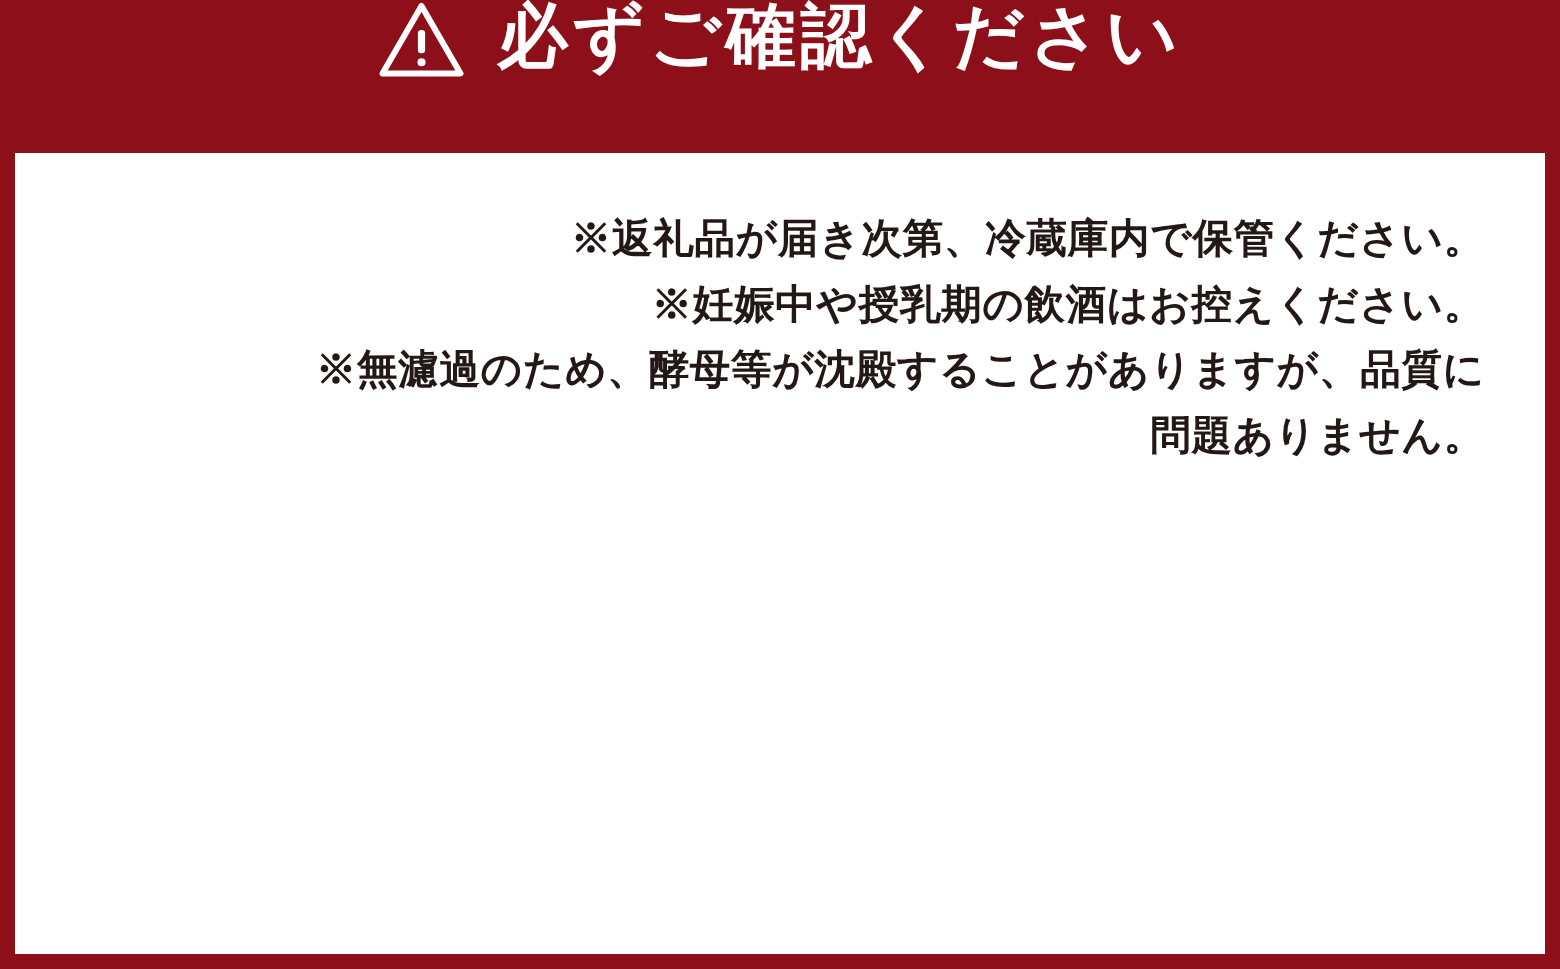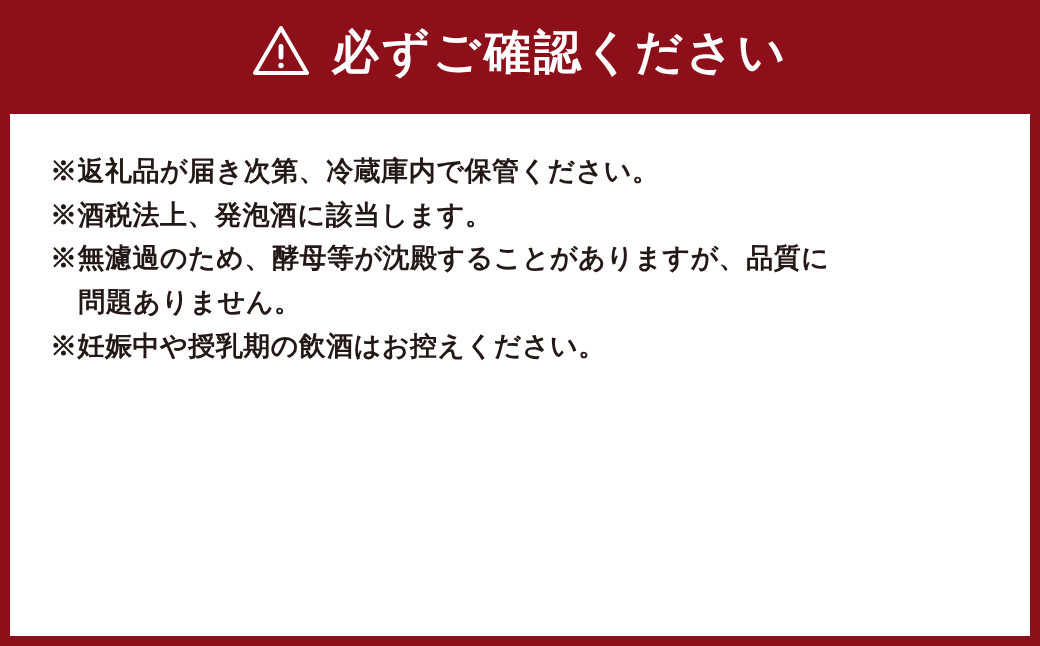--- a/index.html
+++ b/index.html
@@ -21,46 +21,46 @@
     height: 646px;
     background: #8d0f19;
     box-sizing: border-box;
     display: flex;
     flex-direction: column;
   }
   .notice-header {
     height: 102px;
     flex: 0 0 102px;
     display: flex;
-    align-items: center;
     justify-content: center;
     gap: 22px;
     background: #8d0f19;
   }
   .warn-icon {
     width: 58px;
     height: 54px;
     flex: 0 0 58px;
     display: block;
   }
   .notice-title {
     color: #ffffff;
     font-size: 47px;
     font-weight: bold;
     letter-spacing: 3px;
     line-height: 1;
     white-space: nowrap;
   }
   .notice-body {
     position: relative;
-    margin: 12px 10px 10px 10px;
+    margin: 0 10px 10px 10px;
     flex: 1 1 auto;
     background: #ffffff;
     box-sizing: border-box;
     padding: 36px 40px 20px 40px;
+    text-align: right;
   }
   .notice-list {
     list-style: none;
     margin: 0;
     padding: 0;
   }
   .notice-list li {
     color: #231815;
     font-size: 27px;
     font-weight: bold;
@@ -83,20 +83,19 @@
         <rect x="26.6" y="20" width="4.8" height="15.5" rx="2.2" fill="#ffffff"></rect>
         <circle cx="29" cy="41.5" r="2.7" fill="#ffffff"></circle>
       </svg>
     </span>
     <span class="notice-title">必ずご確認ください</span>
   </div>
 
   <div class="notice-body">
     <ul class="notice-list">
       <li>※返礼品が届き次第、冷蔵庫内で保管ください。</li>
-      <li>※酒税法上、発泡酒に該当します。</li>
+      <li>※妊娠中や授乳期の飲酒はお控えください。</li>
       <li>※無濾過のため、酵母等が沈殿することがありますが、品質に
 問題ありません。</li>
-      <li>※妊娠中や授乳期の飲酒はお控えください。</li>
     </ul>
   </div>
 
 </div>
 
 </body></html>

